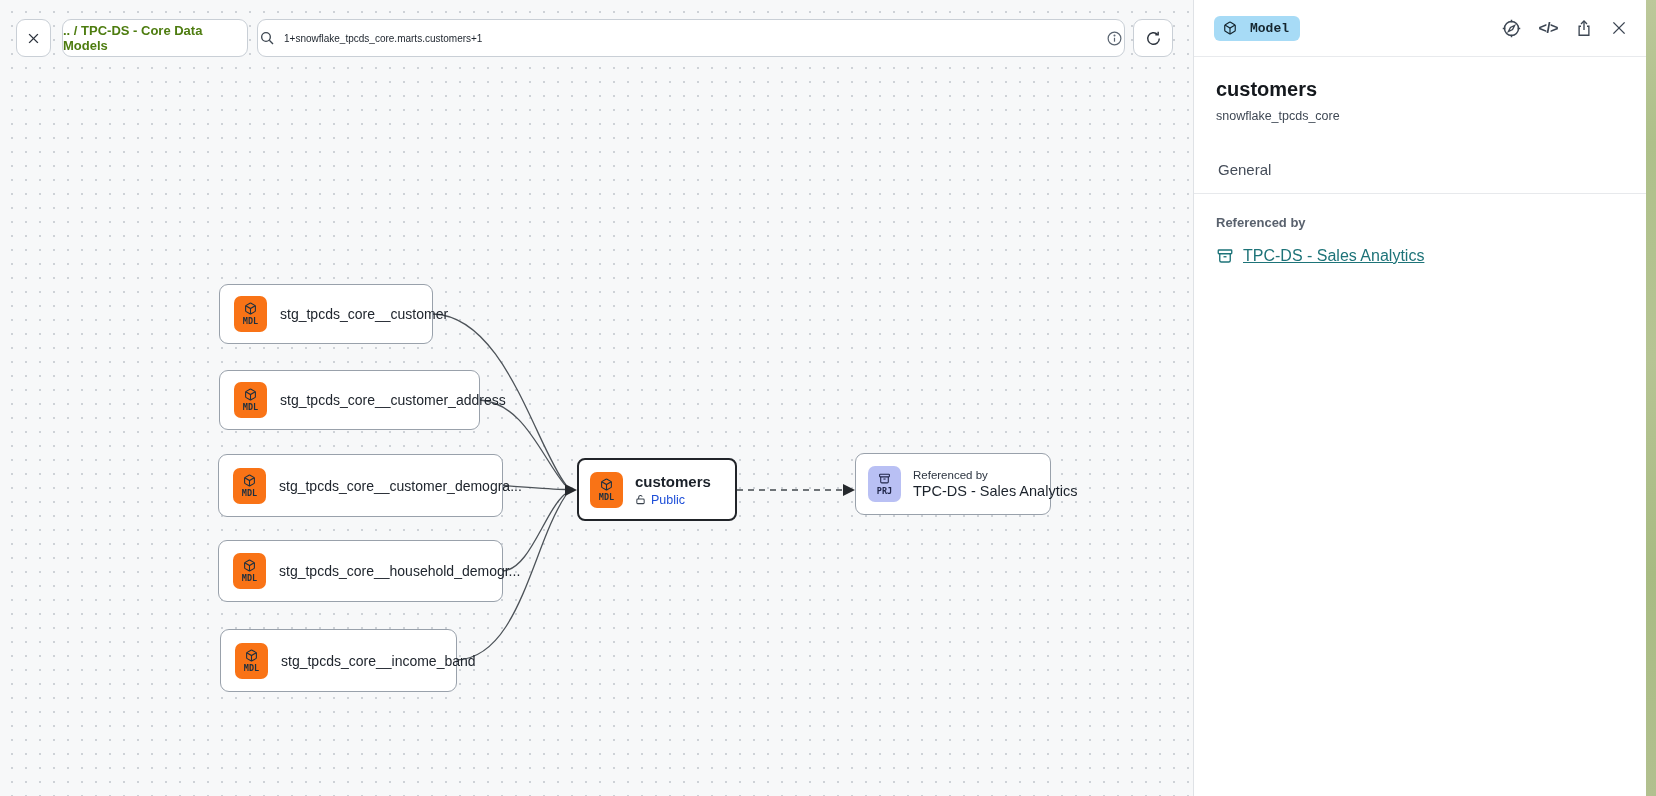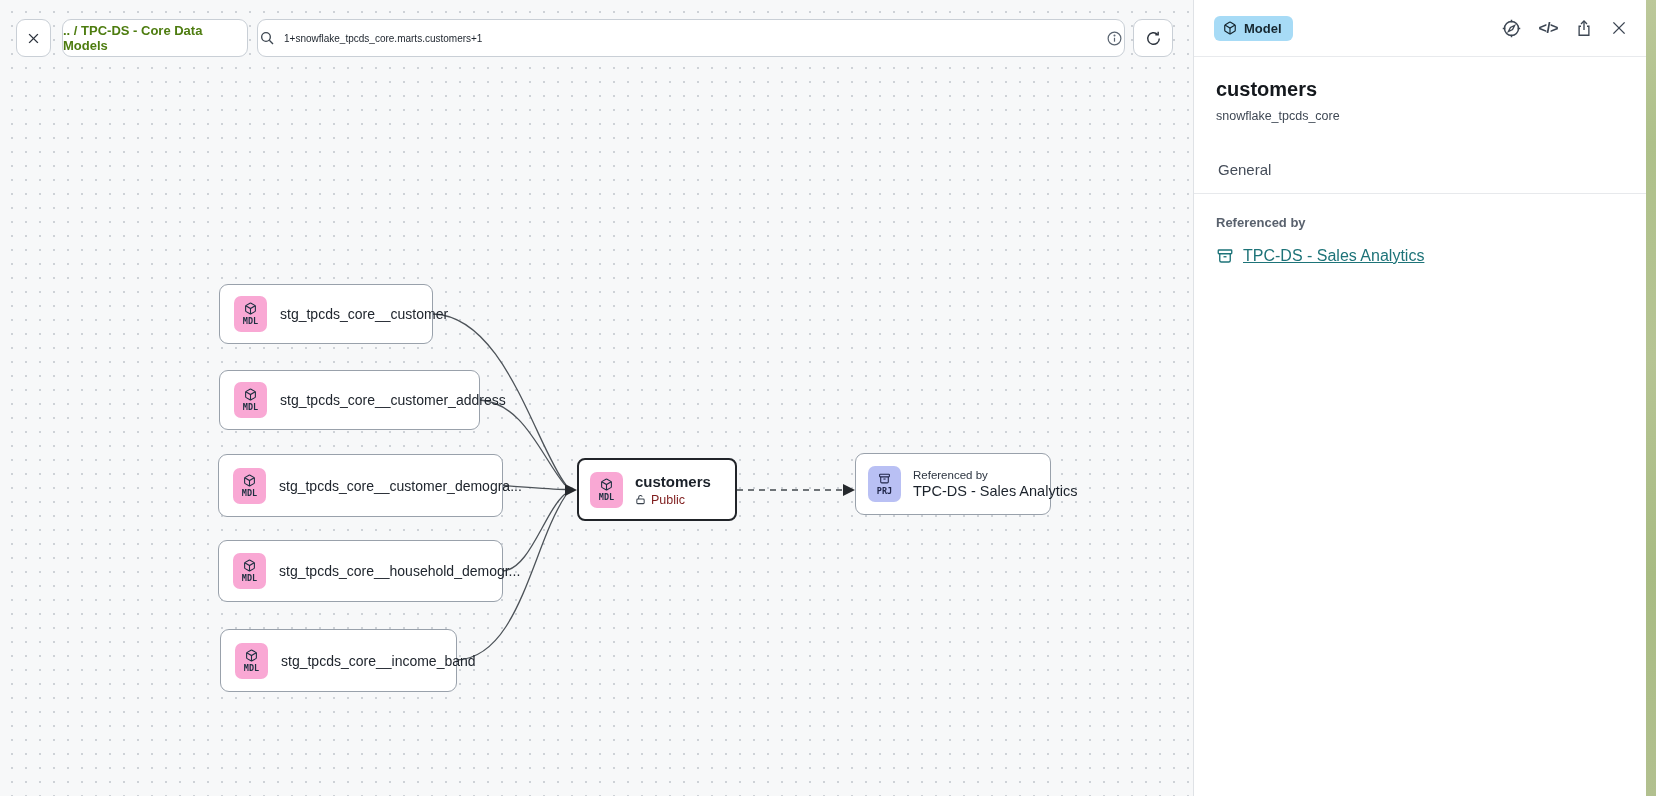--- a/index.html
+++ b/index.html
@@ -24,31 +24,31 @@
   }
   #n1 { left:219px; top:284px; width:214px; height:60px; }
   #n2 { left:219px; top:370px; width:261px; height:60px; }
   #n3 { left:218px; top:454px; width:285px; height:63px; }
   #n4 { left:218px; top:540px; width:285px; height:62px; }
   #n5 { left:220px; top:629px; width:237px; height:63px; }
   #center { left:577px; top:458px; width:160px; height:63px; border:2px solid #212429; border-radius:8px; gap:12px; padding:0 11px; }
   #ref { left:855px; top:453px; width:196px; height:62px; gap:12px; padding:0 12px; }
 
   .nbadge {
-    flex:none; width:33px; height:36px; border-radius:7px; background:#f9a8d4;
+    flex:none; width:33px; height:36px; border-radius:7px; background:#f97316;
     display:flex; flex-direction:column; align-items:center; justify-content:center;
     color:#1c2f40; gap:1px;
   }
   .nbadge svg { width:13px; height:13px; }
   .nbadge .btxt { font-family:"DejaVu Sans Mono",monospace; font-size:8.5px; font-weight:700; letter-spacing:0; }
   .nbadge.prj { background:#b9c0f4; color:#20264a; }
 
   .nlabel { font-size:14px; color:#20262e; white-space:nowrap; }
   .ntitle { font-size:15px; font-weight:700; color:#1b2129; }
-  .nmeta { display:flex; align-items:center; gap:5px; margin-top:3px; color:#7f1d1d; font-size:12.5px; }
+  .nmeta { display:flex; align-items:center; gap:5px; margin-top:3px; color:#1d4ed8; font-size:12.5px; }
   .nmeta svg { width:11px; height:11px; }
   .refcap { font-size:11.5px; color:#2c3440; }
   .reflabel { font-size:14.5px; color:#1b222b; margin-top:2px; white-space:nowrap; }
 
   
   .toolbar { position:absolute; left:0; top:0; width:1193px; height:0; }
   .tbox {
     position:absolute; top:19px; height:38px; background:#fff;
     border:1px solid #c9cfd6; border-radius:9px; display:flex; align-items:center;
   }
@@ -59,23 +59,23 @@
   .btn-refresh { left:1133px; width:40px; justify-content:center; color:#2c333d; cursor:pointer; }
   .tbox svg { display:block; }
 
   
   .panel {
     position:absolute; left:1193px; top:0; width:453px; height:796px;
     background:#fff; border-left:1px solid #dfe2e6;
   }
   .panel-header { height:57px; display:flex; align-items:center; padding:0 18px 0 20px; border-bottom:1px solid #e8eaed; }
   .type-badge {
-    display:inline-flex; align-items:center; gap:7px; background:#a7dbf6; color:#15262f;
+    display:inline-flex; align-items:center; gap:13px; background:#a7dbf6; color:#15262f;
     border-radius:6px; padding:5px 11px 5px 9px;
-    font-family:Liberation Sans, sans-serif; font-size:13px; font-weight:600;
+    font-family:Liberation Mono, monospace; font-size:13px; font-weight:600;
   }
   .type-badge svg { width:14px; height:14px; }
   .hdr-icons { margin-left:auto; display:flex; align-items:center; gap:17px; color:#3c4653; }
   .hdr-icons .icon-btn { display:flex; align-items:center; justify-content:center; cursor:pointer; }
   .code-glyph { font-size:14.5px; font-weight:600; letter-spacing:-0.5px; color:#3c4653; }
 
   .title-block { padding:21px 22px 0 22px; }
   .page-title { font-size:20px; font-weight:700; color:#14181d; }
   .page-subtitle { margin-top:8px; font-size:12.5px; color:#3f4854; }
 

